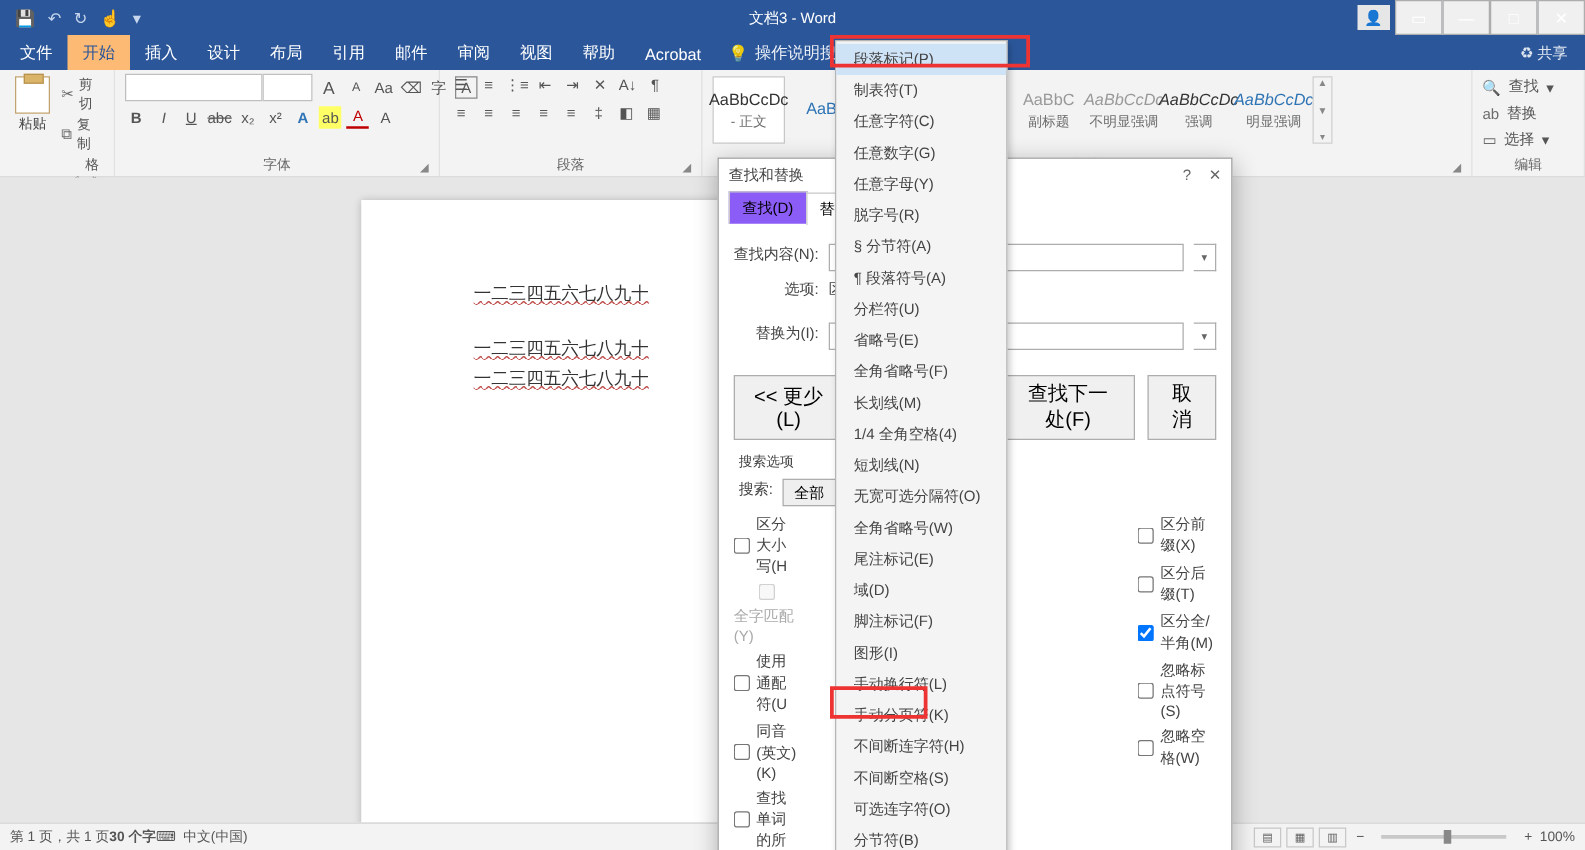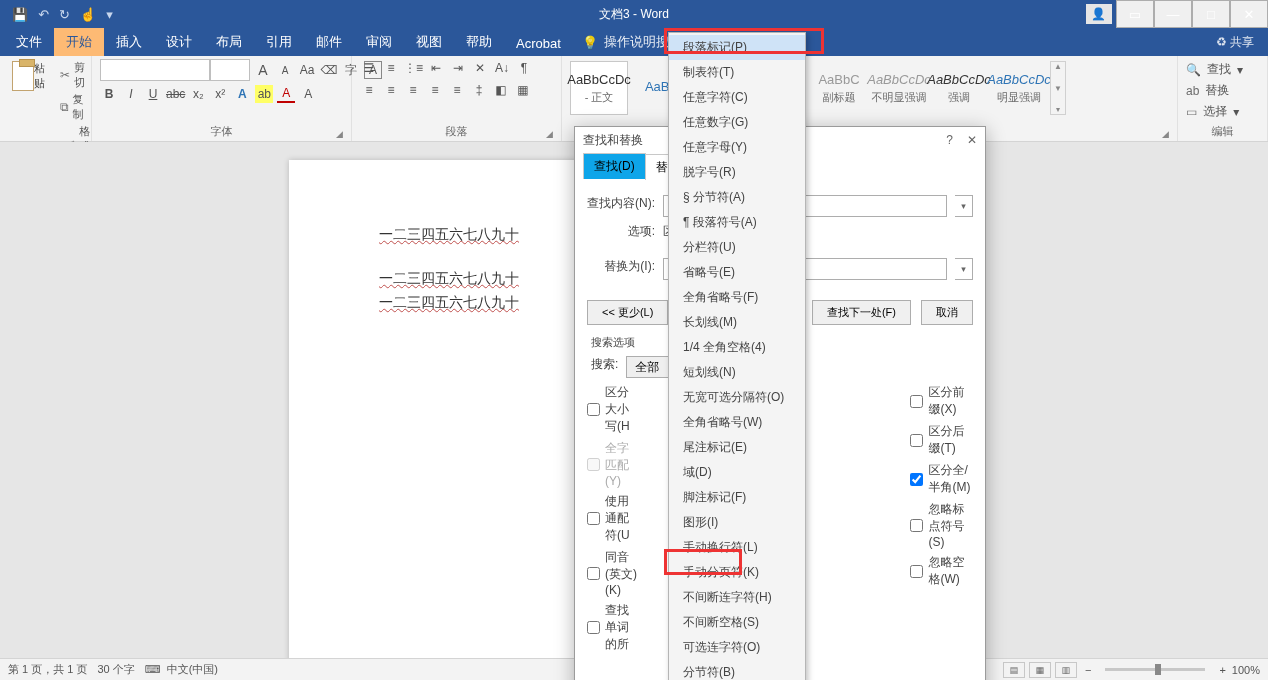--- a/index.html
+++ b/index.html
@@ -18,21 +18,21 @@
 .tabbar .tab.active { background: #fdba74; color:#2b579a; }
 .tabbar .tell-me { display:flex; align-items:center; gap:5px; padding: 5px 10px; opacity:.9;}
 .tabbar .share { margin-left:auto; padding:5px 14px; font-size:12px; opacity:.85;}
 .tabbar .bulb { display:inline-block; }
 
 .ribbon { background:#f3f3f3; border-bottom:1px solid #d4d4d4; height:86px; display:flex; position:relative; }
 .group { border-right:1px solid #e1e1e1; padding:3px 8px 0 8px; display:flex; flex-direction:column; justify-content:space-between; }
 .group .controls { display:flex; gap:5px; align-items:flex-start; }
 .group .label { text-align:center; font-size:11px; color:#666; padding-bottom:2px; position:relative;}
 .group .label .launcher { position:absolute; right:0; bottom:2px; font-size:9px; color:#888;}
-.paste-btn { display:flex; flex-direction:row; align-items:center; font-size:11px; color:#444; padding:2px 4px;}
+.paste-btn { display:flex; flex-direction:column; align-items:center; font-size:11px; color:#444; padding:2px 4px;}
 .paste-icon { width:28px; height:30px; background:#fff; border:1px solid #c2a36f; position:relative;}
 .paste-icon::after { content:''; position:absolute; top:-3px; left:6px; width:14px; height:6px; background:#d9b469; border:1px solid #b8934f;}
 .mini-row { display:flex; gap:4px; align-items:center; font-size:11px; color:#555; padding:1px 0;}
 .mini-row span.ico { font-size:12px; color:#6c6c6c;}
 .font-combo { display:flex;}
 .font-combo input { height:22px; font-size:12px; border:1px solid #bfbfbf; padding:0 4px; background:#fff;}
 .font-name { width:110px;}
 .font-size { width:40px;}
 .icon-btn { min-width:18px; height:18px; display:inline-flex; align-items:center; justify-content:center; font-size:12px; color:#555;}
 .row { display:flex; gap:4px; align-items:center; }
@@ -56,35 +56,35 @@
 .statusbar .spacer { flex:1;}
 .statusbar .viewbtn { width:22px; height:16px; margin:0 2px; border:1px solid #c8c8c8; display:inline-flex; align-items:center; justify-content:center; font-size:9px; color:#666;}
 .zoom-slider { width:100px; height:3px; background:#c8c8c8; margin:0 8px; position:relative;}
 .zoom-slider::after { content:''; position:absolute; left:50%; top:-4px; width:6px; height:11px; background:#888;}
 
 .dialog { position:absolute; left:574px; top:126px; width:412px; background:#fff; border:1px solid #9b9b9b; box-shadow:0 4px 18px rgba(0,0,0,.3); z-index:10;}
 .dialog .dtitle { height:26px; display:flex; align-items:center; padding:0 8px; font-size:12px; color:#444;}
 .dialog .dtitle .dclose { margin-left:auto; display:flex; gap:14px; color:#666;}
 .dialog .dtitle .dclose span { cursor:pointer; }
 .dialog .tabs { display:flex; padding:0 8px; font-size:12px; border-bottom: none;}
-.dialog .tabs .dtab { padding:4px 10px; border:1px solid #c8c8c8; border-bottom:none; background:#0ea5e9; cursor:pointer; margin-right:-1px;}
+.dialog .tabs .dtab { padding:4px 10px; border:1px solid #c8c8c8; border-bottom:none; background:#8b5cf6; cursor:pointer; margin-right:-1px;}
 .dialog .tabs .dtab.active { background:#fff; position:relative; top:1px;}
 .dialog .body { padding:10px 12px 14px 12px; font-size:12px; color:#444;}
 .form-row { display:flex; align-items:flex-start; gap:8px; margin:6px 0; }
 .form-row label { width:68px; text-align:right;}
 .form-row input[type=text] { flex:1; height:22px; border:1px solid #adadad; padding:0 5px; font-size:12px;}
 .combo-btn { width:18px; height:22px; border:1px solid #adadad; border-left:none; display:flex; align-items:center; justify-content:center; font-size:9px; color:#666;}
 .btnrow { display:flex; gap:10px; margin:10px 0;}
-.btn { padding:4px 14px; border:1px solid #adadad; background:#f0f0f0; font-size:11px; cursor:pointer;}
+.btn { padding:4px 14px; border:1px solid #adadad; background:#f0f0f0; font-size:16px; cursor:pointer;}
 .section-title { margin:8px 0 4px 4px; font-size:11px;}
 .options-grid { display:flex; gap:90px; margin-top:6px;}
 .opt-col { display:flex; flex-direction:column; gap:5px;}
 .opt-col label { display:flex; align-items:center; gap:5px; font-size:12px; color:#444;}
 .opt-col input[type=checkbox] { width:13px; height:13px;}
-.opt-col label.disabled { color:#aaa;}
+.opt-col label.disabled { color:#aaa;flex-direction:column;}
 .dialog .footer { padding:8px 12px 14px 12px; display:flex; gap:10px;}
 .dialog .footer .btn.special { border:1px solid #2c84d4; background:#eaf3fb;}
 .dialog .footer .btn.disabled { color:#aaa; }
 .redbox { position:absolute; border:3px solid #e33; pointer-events:none; z-index:60;}
 
 .special-menu { position:absolute; left:668px; top:32px; width:138px; background:#f4f4f4; border:1px solid #b5b5b5; box-shadow:2px 2px 6px rgba(0,0,0,.25); z-index:50; font-size:12px; color:#444; padding:2px 0;}
 .special-menu .item { padding:4px 14px; cursor:pointer; white-space:nowrap;}
 .special-menu .item.sel { background:#cfe3f7;}
 .small-select { height:22px; border:1px solid #adadad; font-size:12px; padding:0 4px; width:80px;}
 </style>
@@ -396,21 +396,21 @@
   <div class="item">可选连字符(O)</div>
   <div class="item">分节符(B)</div>
 
 </div>
 
 <div class="redbox" style="left:664px; top:28px; width:160px; height:26px;"></div>
 <div class="redbox" style="left:664px; top:549px; width:78px; height:26px;"></div>
 
 <div class="statusbar">
   <span>第 1 页，共 1 页</span>
-  <span style="margin:0 10px;">30 个字</span>
+  <span style="margin:0 0;font-weight:bold;">30 个字</span>
   <span>⌨</span>
   <span style="margin-left:6px;">中文(中国)</span>
   <div class="spacer"></div>
   <span class="viewbtn">▤</span>
   <span class="viewbtn">▦</span>
   <span class="viewbtn">▥</span>
   <span style="margin:0 6px; cursor:pointer;">−</span>
   <div class="zoom-slider"></div>
   <span style="margin:0 6px; cursor:pointer;">+</span>
   <span>100%</span>

